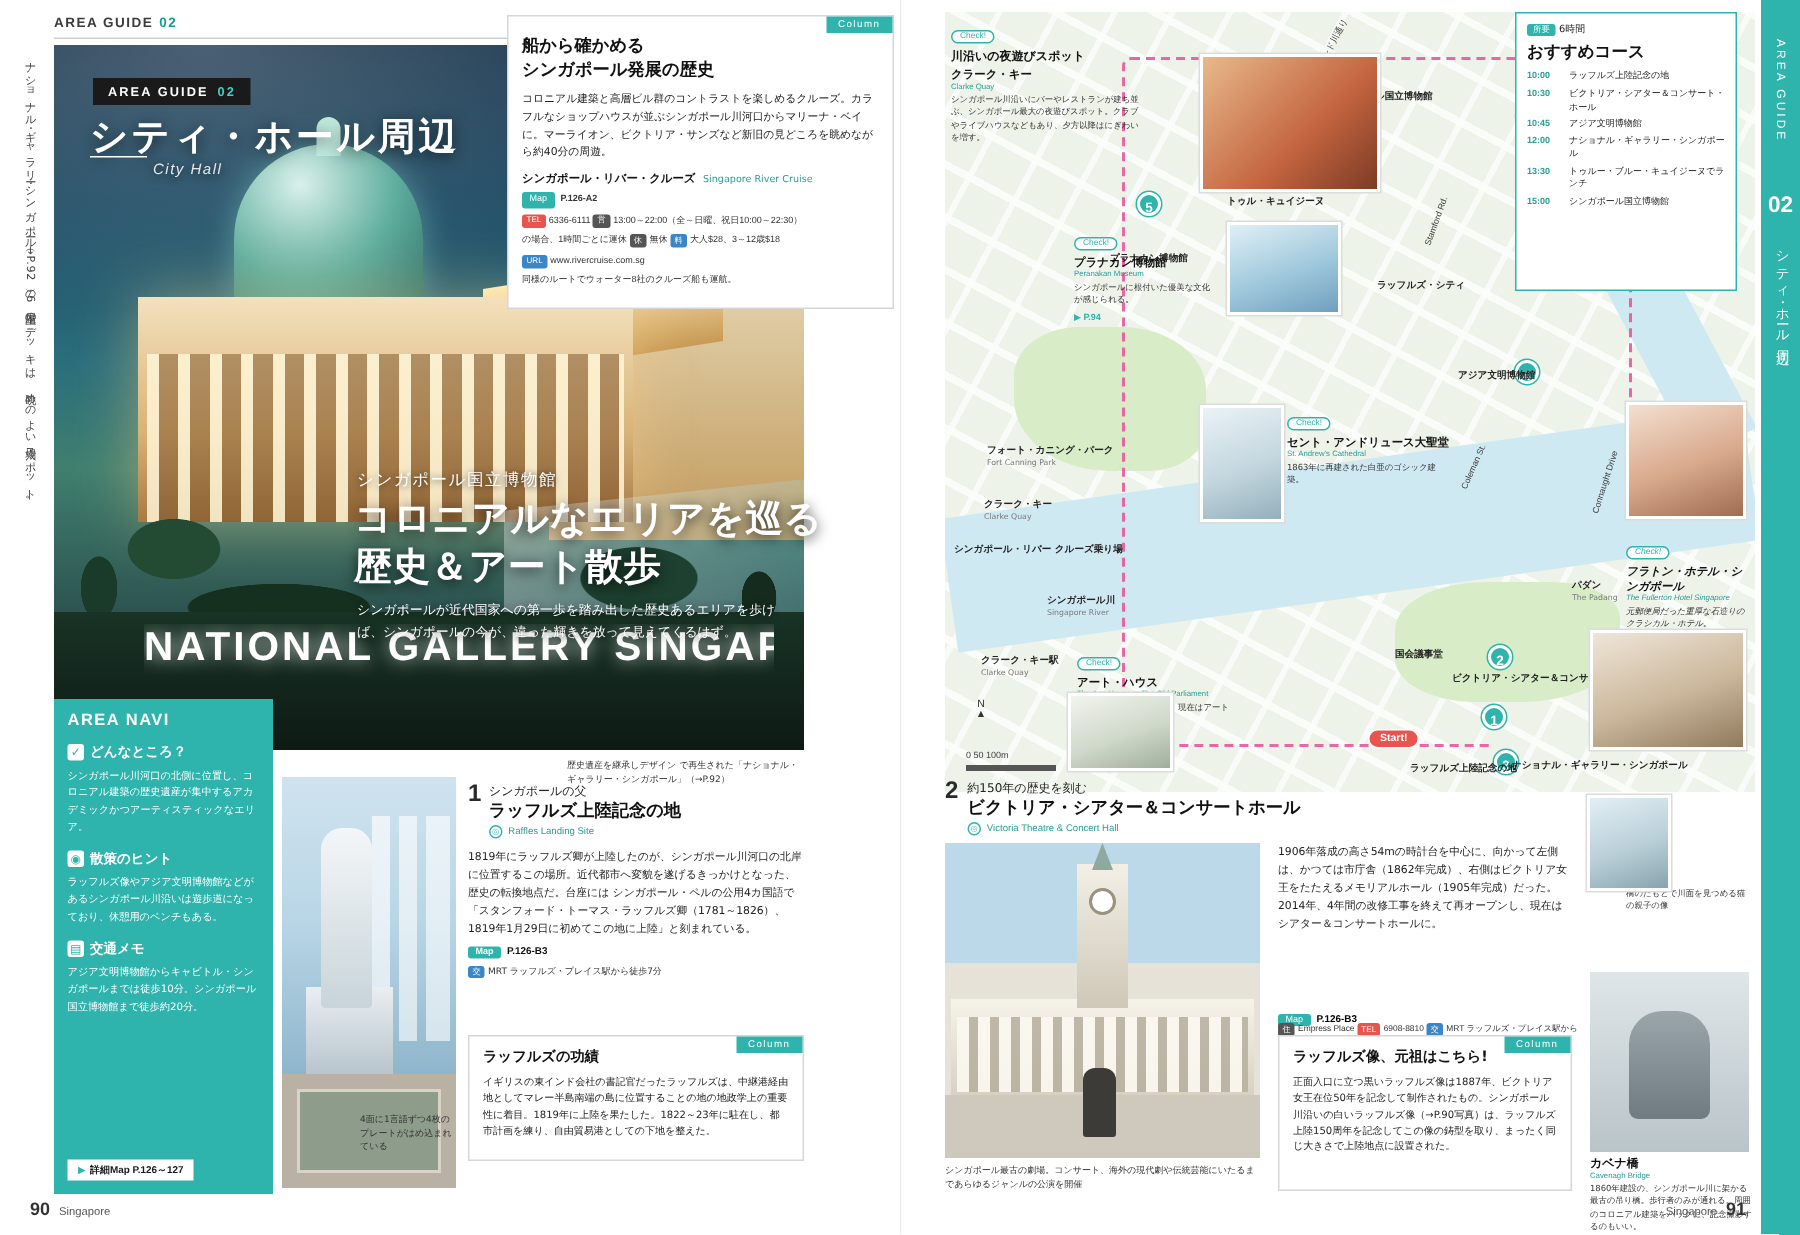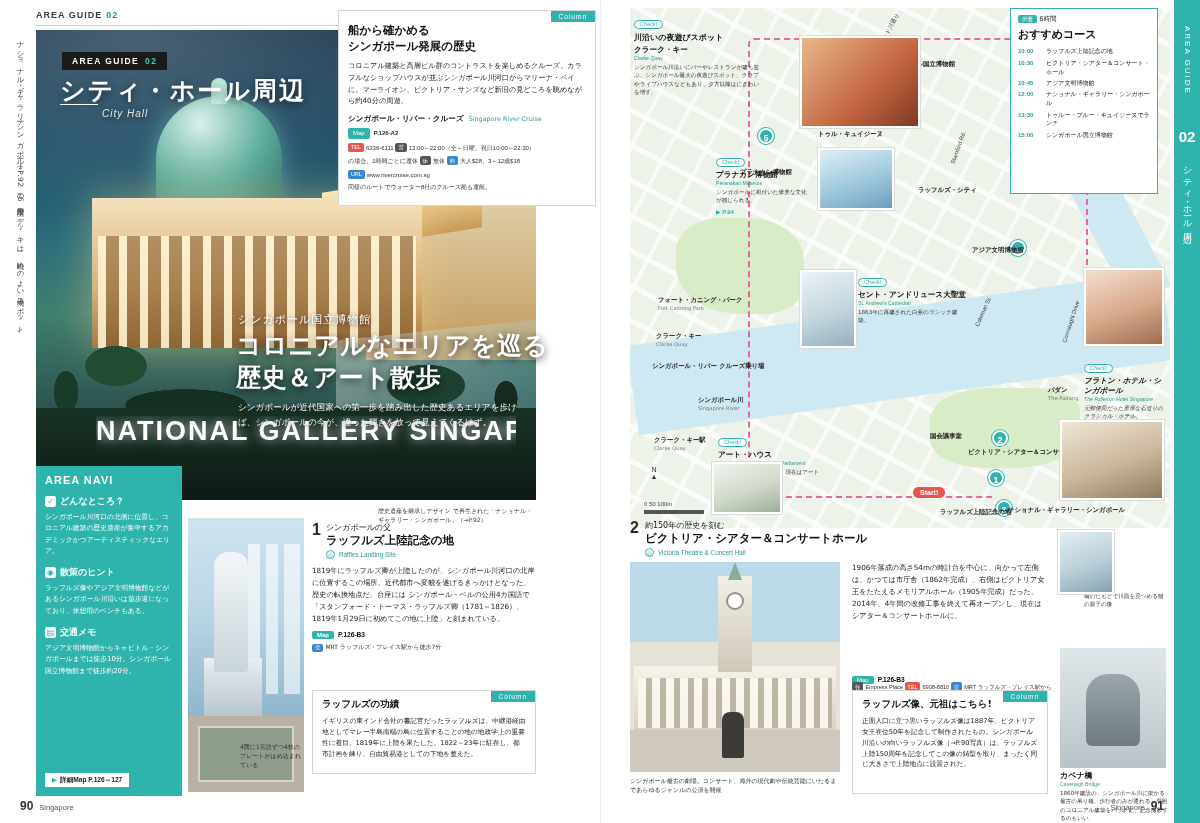--- a/index.html
+++ b/index.html
@@ -600,21 +600,21 @@
     <div class="mk" style="left:380px; top:232px;">4</div>
     <div class="mk" style="left:362px; top:422px;">2</div>
     <div class="mk" style="left:358px; top:462px;">1</div>
     <div class="mk" style="left:366px; top:492px;">3</div>
 
     <div class="flag goal" style="left:178px; top:34px;">Goal!</div>
     <div class="flag start" style="left:282px; top:478px;">Start!</div>
 
     <div class="map-label jp" style="left:28px; top:288px;"><b>フォート・カニング・パーク</b><br><span class="en">Fort Canning Park</span></div>
     <div class="map-label jp" style="left:26px; top:324px;"><b>クラーク・キー</b><br><span class="en">Clarke Quay</span></div>
-    <div class="map-label jp" style="left:22px; top:354px;"><b>シンガポール・リバー クルーズ乗り場</b></div>
+    <div class="map-label jp" style="left:6px; top:354px;"><b>シンガポール・リバー クルーズ乗り場</b></div>
     <div class="map-label jp" style="left:68px; top:388px;"><b>シンガポール川</b><br><span class="en">Singapore River</span></div>
     <div class="map-label jp" style="left:24px; top:428px;"><b>クラーク・キー駅</b><br><span class="en">Clarke Quay</span></div>
     <div class="map-label jp" style="left:300px; top:424px;"><b>国会議事堂</b></div>
     <div class="map-label jp" style="left:418px; top:378px;"><b>パダン</b><br><span class="en">The Padang</span></div>
     <div class="map-label jp" style="left:288px; top:178px;"><b>ラッフルズ・シティ</b></div>
     <div class="map-label jp" style="left:254px; top:52px;"><b>シンガポール国立博物館</b></div>
     <div class="map-label jp" style="left:188px; top:122px;"><b>トゥル・キュイジーヌ</b></div>
     <div class="map-label jp" style="left:342px; top:238px;"><b>アジア文明博物館</b></div>
     <div class="map-label jp" style="left:338px; top:440px;"><b>ビクトリア・シアター＆コンサートホール</b></div>
     <div class="map-label jp" style="left:310px; top:500px;"><b>ラッフルズ上陸記念の地</b></div>

